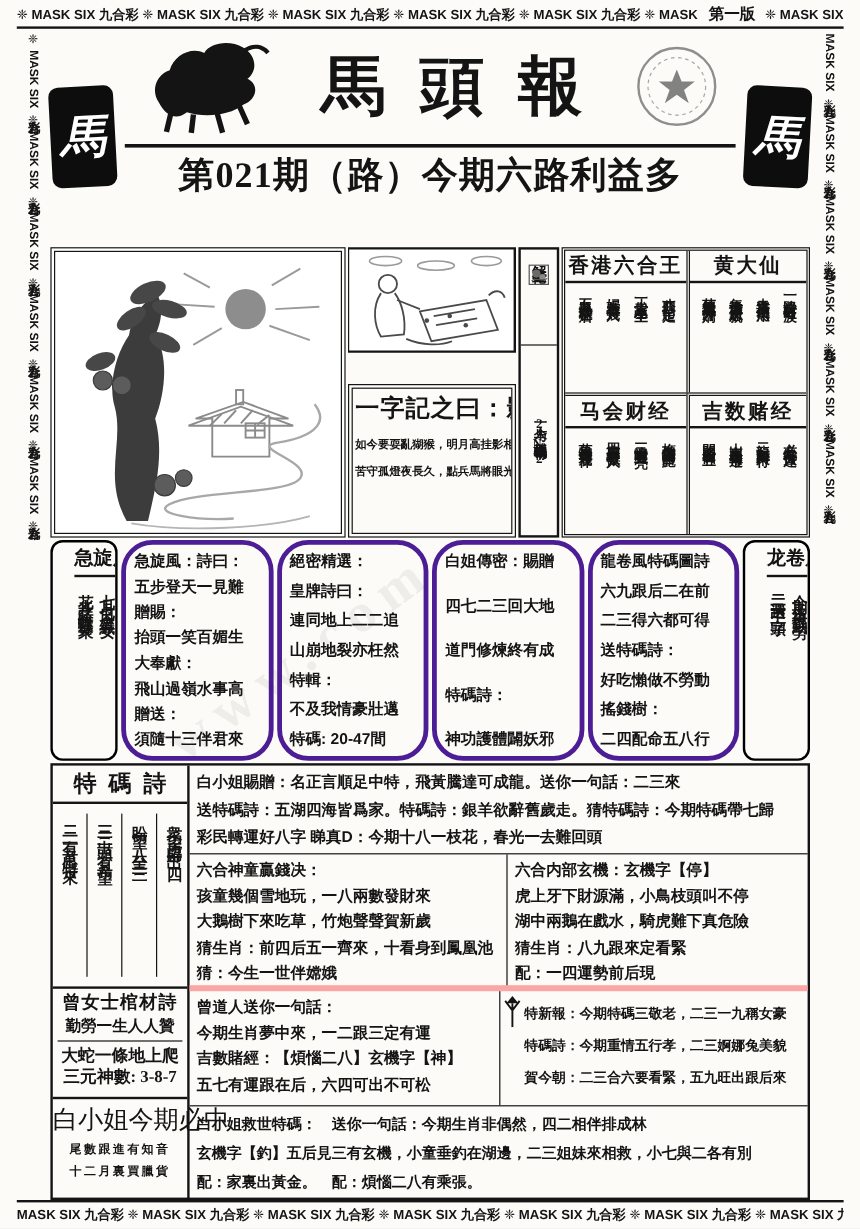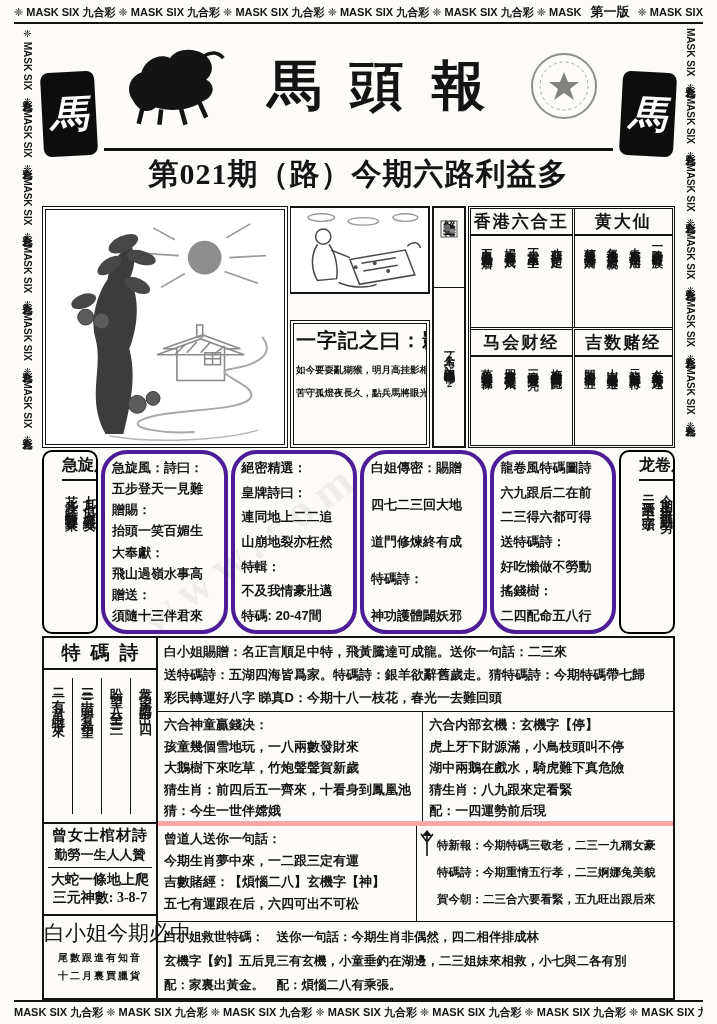--- a/index.html
+++ b/index.html
@@ -19,21 +19,21 @@
   .vstrip{writing-mode:vertical-rl;font-family:"Liberation Sans","DejaVu Sans",sans-serif;
         font-weight:bold;font-size:10px;overflow:hidden;white-space:nowrap;padding:4px 6px;}
   .content{display:flex;flex-direction:column;min-width:0;padding:0 2px;}
 
   
   .header{position:relative;height:152px;margin-bottom:30px;}
   .flag{position:absolute;width:54px;height:84px;background:#0d0d0d;color:#fff;display:flex;
         align-items:center;justify-content:center;font-size:38px;font-weight:bold;font-style:italic;
         border-radius:8px;top:48px;}
   .flag.l{left:0;transform:rotate(-3deg);} .flag.r{right:0;transform:rotate(3deg);}
-  .title-row{display:flex;align-items:center;justify-content:center;gap:14px;height:124px;}
+  .title-row{display:flex;align-items:center;justify-content:center;gap:14px;height:96px;}
   .main-title{font-size:54px;font-weight:bold;letter-spacing:28px;text-indent:28px;white-space:nowrap;}
   .horse{width:108px;height:82px;flex:0 0 auto;}
   .stamp{width:72px;height:72px;flex:0 0 auto;opacity:.75;}
   .banner{margin:0 62px;border-top:3px solid #141414;text-align:center;font-size:30px;font-weight:bold;
         letter-spacing:1px;padding-top:3px;white-space:nowrap;}
 
   
   .band1{height:242px;display:flex;}
   .pic-panel{width:246px;border:4px double #141414;background:#fff;flex:0 0 auto;}
   .pic-panel svg{width:100%;height:100%;}

